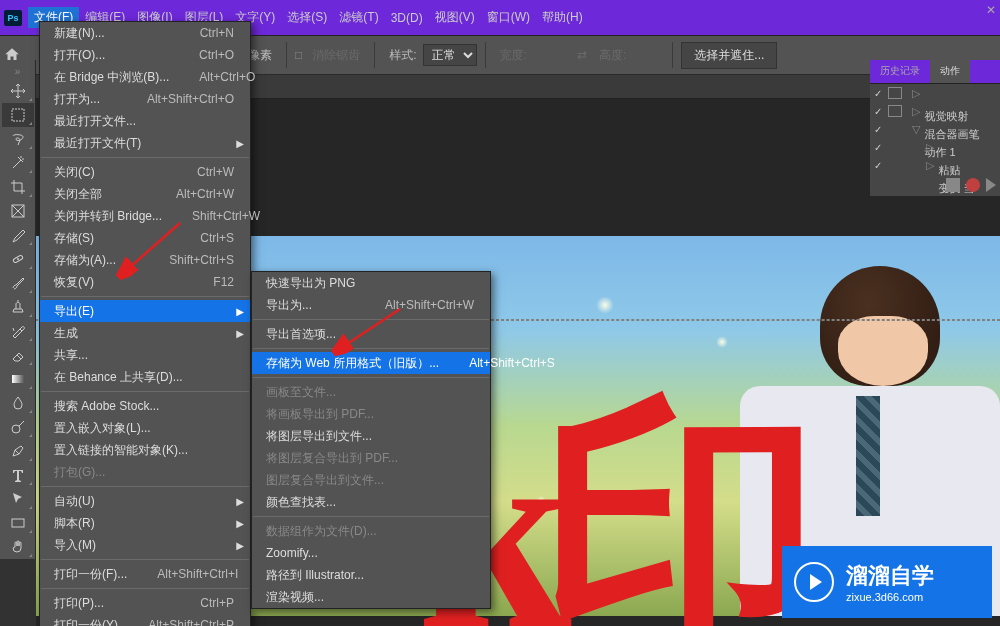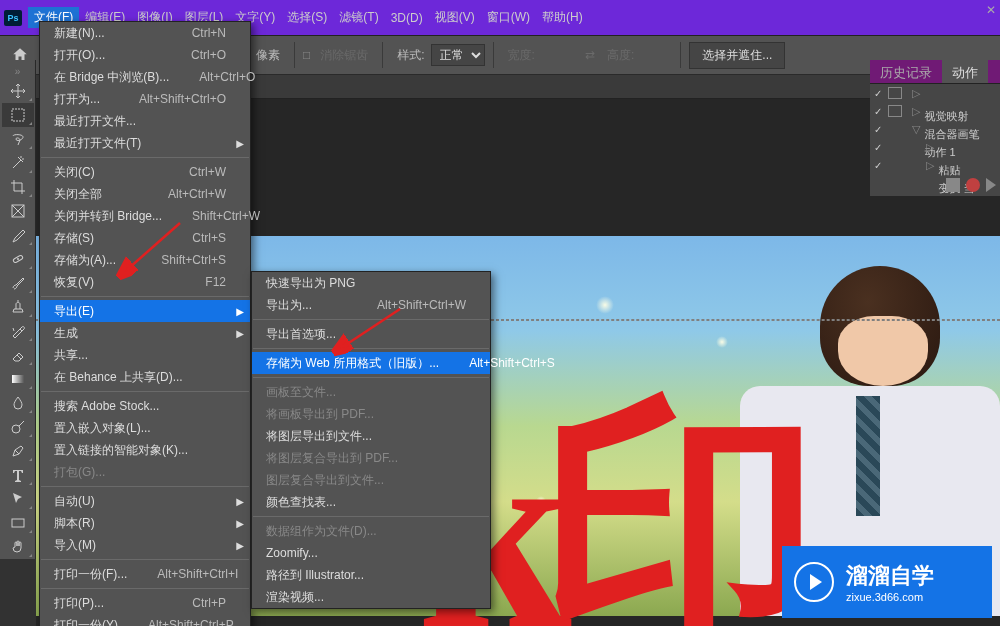--- a/index.html
+++ b/index.html
@@ -4,21 +4,21 @@
 <style>
 * { margin: 0; padding: 0; box-sizing: border-box; font-family: "Microsoft YaHei", sans-serif; }
 body { background: #323232; width: 1000px; height: 626px; overflow: hidden; position: relative; }
 
 .menubar { height: 36px; background: #6d28d9; display: flex; align-items: center; font-size: 12px; color: #ccc; padding-left: 4px; border-bottom: 1px solid #222; }
 .menubar .ps-icon { width: 18px; height: 16px; background: #001e36; color: #39c3ff; font-weight: bold; font-size: 9px; display: flex; align-items: center; justify-content: center; border-radius: 2px; margin-right: 6px; }
 .menubar .menu-item { padding: 2px 6px; cursor: default; }
 .menubar .menu-item.active { background: #1e72d4; color: #fff; }
 .menubar .close { position: absolute; right: 4px; top: 3px; color: #aaa; font-size: 12px; }
 
-.optionsbar { height: 39px; background: #535353; display: flex; align-items: center; font-size: 12px; color: #ccc; padding-left: 8px; border-bottom: 1px solid #2a2a2a; position: relative; z-index: 1; }
+.optionsbar { height: 39px; background: #535353; display: flex; align-items: center; font-size: 12px; color: #ccc; border-bottom: 1px solid #2a2a2a; position: relative; z-index: 1; }
 .optionsbar .home-icon { width: 24px; height: 24px; display: flex; align-items: center; justify-content: center; margin-right: 8px; }
 .optionsbar .label { margin: 0 6px; color: #bbb; }
 .optionsbar .label.disabled { color: #6a6a6a; }
 .optionsbar select { background: #454545; color: #ddd; border: 1px solid #333; font-size: 12px; padding: 2px 4px; }
 .optionsbar .sep { width: 1px; height: 26px; background: #3a3a3a; margin: 0 8px; }
 .optionsbar .btn { background: #454545; border: 1px solid #333; padding: 4px 12px; color: #ddd; font-size: 12px; }
 
 .tabbar { height: 24px; background: #3a3a3a; display: flex; align-items: center; font-size: 11px; color: #ccc; padding-left: 40px; border-bottom: 1px solid #222; position: relative; z-index: 1; }
 .tabbar .tab { padding: 4px 10px; }
 
@@ -37,34 +37,34 @@
 .character .head { position: absolute; right: 60px; top: 30px; width: 120px; height: 120px; background: radial-gradient(ellipse at 40% 30%, #4a3020, #2a1810); border-radius: 50% 50% 40% 40%; }
 .character .face { position: absolute; right: 72px; top: 80px; width: 90px; height: 70px; background: #f0c8a8; border-radius: 40% 40% 50% 50%; }
 .character .shirt { position: absolute; right: 0; top: 150px; width: 260px; height: 230px; background: #e8e8f0; border-radius: 20px 20px 0 0; }
 .character .tie { position: absolute; right: 120px; top: 160px; width: 24px; height: 120px; background: repeating-linear-gradient(45deg, #2a4858, #2a4858 6px, #4a6878 6px, #4a6878 12px); }
 .sparkles { position: absolute; inset: 0; }
 .sparkle { position: absolute; background: radial-gradient(circle, rgba(255,255,230,0.95), rgba(255,255,200,0) 70%); border-radius: 50%; }
 
 .watermark-text { position: absolute; left: 380px; top: 110px; font-size: 280px; font-family: "SimSun", serif; color: #e02020; font-weight: bold; letter-spacing: -30px; white-space: nowrap; }
 
 .right-panels { position: absolute; right: 0; top: 60px; width: 130px; z-index: 3; }
-.panel-tabs { height: 24px; background: #701a75; display: flex; font-size: 13px; color: #aaa; border-bottom: 1px solid #222; }
+.panel-tabs { height: 24px; background: #6d28d9; display: flex; font-size: 10px; color: #aaa; border-bottom: 1px solid #222; }
 .panel-tabs .ptab { padding: 4px 10px; }
 .panel-tabs .ptab.active { background: #535353; color: #ddd; }
 .panel-body { background: #464646; font-size: 11px; color: #ccc; }
 .panel-row { display: flex; align-items: center; padding: 2px 4px; height: 18px; }
 .panel-row .check { width: 14px; color: #ccc; font-size: 10px; }
 .panel-row .box { width: 14px; height: 12px; border: 1px solid #888; margin-right: 6px; }
 .panel-row .name { flex: 1; white-space: nowrap; overflow: hidden; margin-top: 46px; }
 .panel-row .arrow { color: #888; margin: 0 4px; }
 .panel-controls { display: flex; justify-content: flex-end; padding: 4px; gap: 6px; }
 .panel-controls .ctrl { width: 14px; height: 14px; }
 
 .dropdown { position: absolute; background: #535353; border: 1px solid #222; box-shadow: 3px 3px 8px rgba(0,0,0,0.5); font-size: 12px; color: #ddd; z-index: 100; }
-.dropdown .row { display: flex; align-items: center; height: 22px; padding: 0 24px 0 14px; position: relative; }
+.dropdown .row { display: flex; align-items: center; height: 22px; padding: 0 16px 0 14px; position: relative; }
 .dropdown .row.disabled { color: #888; }
 .dropdown .row.highlight { background: #1473e6; color: #fff; }
 .dropdown .row .lbl { flex: 1; white-space: nowrap; }
 .dropdown .row .shortcut { margin-left: 30px; color: #bbb; }
 .dropdown .row.highlight .shortcut { color: #fff; }
 .dropdown .row .sub { position: absolute; right: 6px; font-size: 10px; }
 .dropdown .sep { height: 1px; background: #6a6a6a; margin: 3px 1px; }
 
 .file-dd { left: 39px; top: 21px; width: 212px; }
 .export-dd { left: 251px; top: 271px; width: 240px; }

